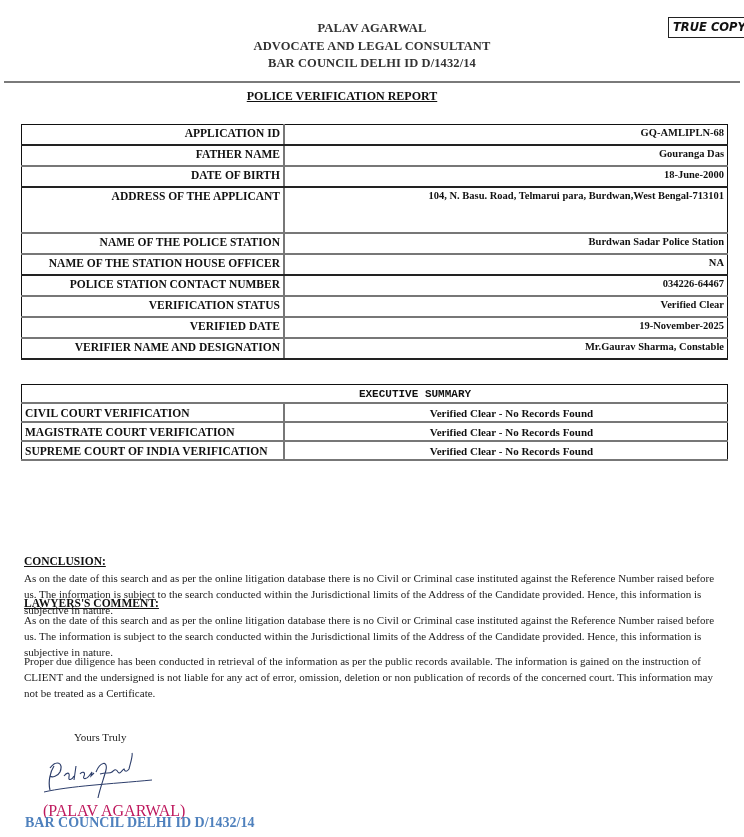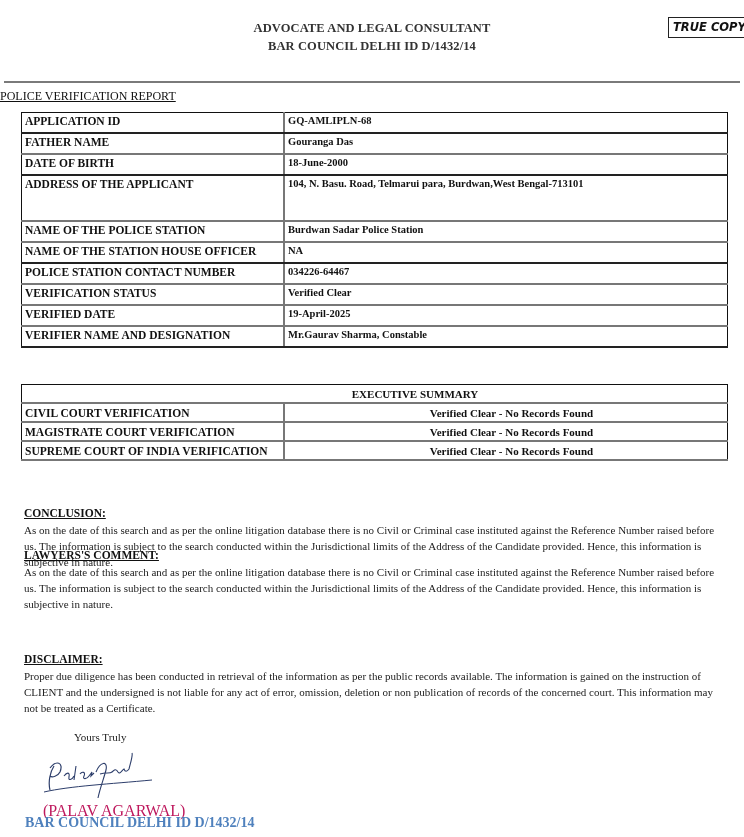--- a/index.html
+++ b/index.html
@@ -5,51 +5,52 @@
   html, body { margin: 0; padding: 0; background: #ffffff; }
   body { width: 744px; height: 837px; position: relative; overflow: hidden;
          font-family: "Liberation Serif", "DejaVu Serif", serif; color: #111; }
   .header { position: absolute; left: 0; top: 20px; width: 744px; text-align: center;
             font-weight: bold; font-size: 12.5px; line-height: 17.5px; color: #333; letter-spacing: 0.1px; }
   .header div { padding-right: 0; }
   .true-copy { position: absolute; left: 620px; top: 17px; width: 82px; height: 19px;
                border: 1px solid #222; font-family: "DejaVu Sans", sans-serif; font-style: italic;
                font-weight: bold; font-size: 11.5px; line-height: 19px; padding-left: 4px; color: #111; box-sizing: content-box; margin-left: 48px; }
   .rule { position: absolute; left: 4px; top: 81px; width: 736px; height: 2px; background: #7a7a7a; }
-  .report-title { position: absolute; left: 0; top: 89px; width: 684px; 
-                  font-weight: normal; font-size: 12px; text-decoration: underline; color: #111; }
+  .report-title { position: absolute; left: 0; top: 89px; width: 684px; text-align: center;
+                  font-weight: bold; font-size: 12px; text-decoration: underline; color: #111; }
   .report-title span { padding-left: 0; }
 
   table { border-collapse: collapse; position: absolute; left: 21px; width: 707px; font-weight: bold; font-size: 11px; }
-  .details { top: 112px; border: 1.5px solid #111; }
+  .details { top: 124px; border: 1.5px solid #111; text-align: right; }
   .details td { border-bottom: 2px solid #777; border-top: 0; padding: 2px 3px 0 3px; vertical-align: top; height: 17px; }
   .details td.label { width: 255px; border-right: 2px solid #777; font-size: 11.5px; }
   .details td.value { font-size: 10.5px; }
   .details tr.dark td { border-bottom: 2px solid #222; }
   .details tr.addr td { height: 42px; }
 
   .summary { top: 384px; border: 1.5px solid #111; }
   .summary td { border-bottom: 2px solid #777; padding: 1px 3px 0 3px; height: 16px; }
-  .summary td.title { text-align: center; font-size: 11px; padding-left: 84px; }
+  .summary td.title { text-align: center; font-size: 11px; padding-left: 84px; font-family: Liberation Mono, monospace; }
   .summary td.label { width: 255px; border-right: 2px solid #777; font-size: 11.5px; }
   .summary td.value { text-align: center; font-size: 11px; padding-left: 14px; }
 
   .section { position: absolute; left: 24px; width: 700px; font-size: 11px; line-height: 16px; color: #222; }
-  .section .head { font-weight: bold; text-decoration: underline; font-size: 11.5px; color: #111; line-height: 15px; }
+  .section .head { font-weight: bold; text-decoration: underline; font-size: 11.5px; color: #111; line-height: 15px; margin-top: 48px; }
   .section .body { margin-top: 1px; }
 
   .yours { position: absolute; left: 74px; top: 731px; font-size: 11px; color: #222; }
   .signature { position: absolute; left: 40px; top: 752px; width: 120px; height: 50px; }
   .sig-name { position: absolute; left: 43px; top: 802px; font-size: 16px; color: #be185d; }
   .bar-id { position: absolute; left: 25px; top: 815px; font-size: 14px; font-weight: bold; color: #4f81bd; }
 </style>
 </head>
 <body>
 
 <div class="header">
+  <div>PALAV AGARWAL</div>
   <div>ADVOCATE AND LEGAL CONSULTANT</div>
   <div>BAR COUNCIL DELHI ID D/1432/14</div>
 </div>
 
 <div class="true-copy">TRUE COPY</div>
 
 <div class="rule"></div>
 
 <div class="report-title">
   <span>POLICE VERIFICATION REPORT</span>
@@ -84,21 +85,21 @@
   <tr>
     <td class="label">POLICE STATION CONTACT NUMBER</td>
     <td class="value">034226-64467</td>
   </tr>
   <tr>
     <td class="label">VERIFICATION STATUS</td>
     <td class="value">Verified Clear</td>
   </tr>
   <tr>
     <td class="label">VERIFIED DATE</td>
-    <td class="value">19-April-2025</td>
+    <td class="value">19-November-2025</td>
   </tr>
   <tr class="dark">
     <td class="label">VERIFIER NAME AND DESIGNATION</td>
     <td class="value">Mr.Gaurav Sharma, Constable</td>
   </tr>
 </tbody>
   </table>
 
 <table class="summary">
   <tbody>
@@ -124,21 +125,20 @@
   <div class="head">CONCLUSION:</div>
   <div class="body">As on the date of this search and as per the online litigation database there is no Civil or Criminal case instituted against the Reference Number raised before us. The information is subject to the search conducted within the Jurisdictional limits of the Address of the Candidate provided. Hence, this information is subjective in nature.</div>
 </div>
 
 <div class="section" style="top:548px;">
   <div class="head">LAWYERS'S COMMENT:</div>
   <div class="body">As on the date of this search and as per the online litigation database there is no Civil or Criminal case instituted against the Reference Number raised before us. The information is subject to the search conducted within the Jurisdictional limits of the Address of the Candidate provided. Hence, this information is subjective in nature.</div>
 </div>
 
 <div class="section" style="top:652px;">
-  <div class="head">DISCLAIMER:</div>
   <div class="body">Proper due diligence has been conducted in retrieval of the information as per the public records available. The information is gained on the instruction of CLIENT and the undersigned is not liable for any act of error, omission, deletion or non publication of records of the concerned court. This information may not be treated as a Certificate.</div>
 </div>
 
 <div class="yours">Yours Truly</div>
 
 <svg class="signature" viewBox="0 0 120 50">
   <path d="M14 14 C10 20, 8 30, 10 38 M10 16 C16 8, 24 10, 20 20 C18 24, 12 26, 10 24" stroke="#2d3e6b" stroke-width="1.2" fill="none"></path>
   <path d="M24 24 c3 -4 6 -4 5 1 c-1 4 3 3 5 -1 M36 14 l-2 14 M40 22 c2 -3 6 -2 4 2 c-2 4 3 3 5 0 l3 -4 l-1 4 l3 -3" stroke="#2d3e6b" stroke-width="1.1" fill="none"></path>
   <path d="M56 20 c4 -10 12 -12 10 -2 c-2 8 -6 18 -8 28 M60 22 c6 -2 10 0 12 -2 c2 -2 4 -4 6 0 c2 3 4 -2 6 -3 c1 3 3 3 5 0 c2 -8 4 -14 3 -16" stroke="#2d3e6b" stroke-width="1.1" fill="none"></path>
   <path d="M4 40 C30 34, 70 32, 112 28" stroke="#2d3e6b" stroke-width="1" fill="none"></path>

